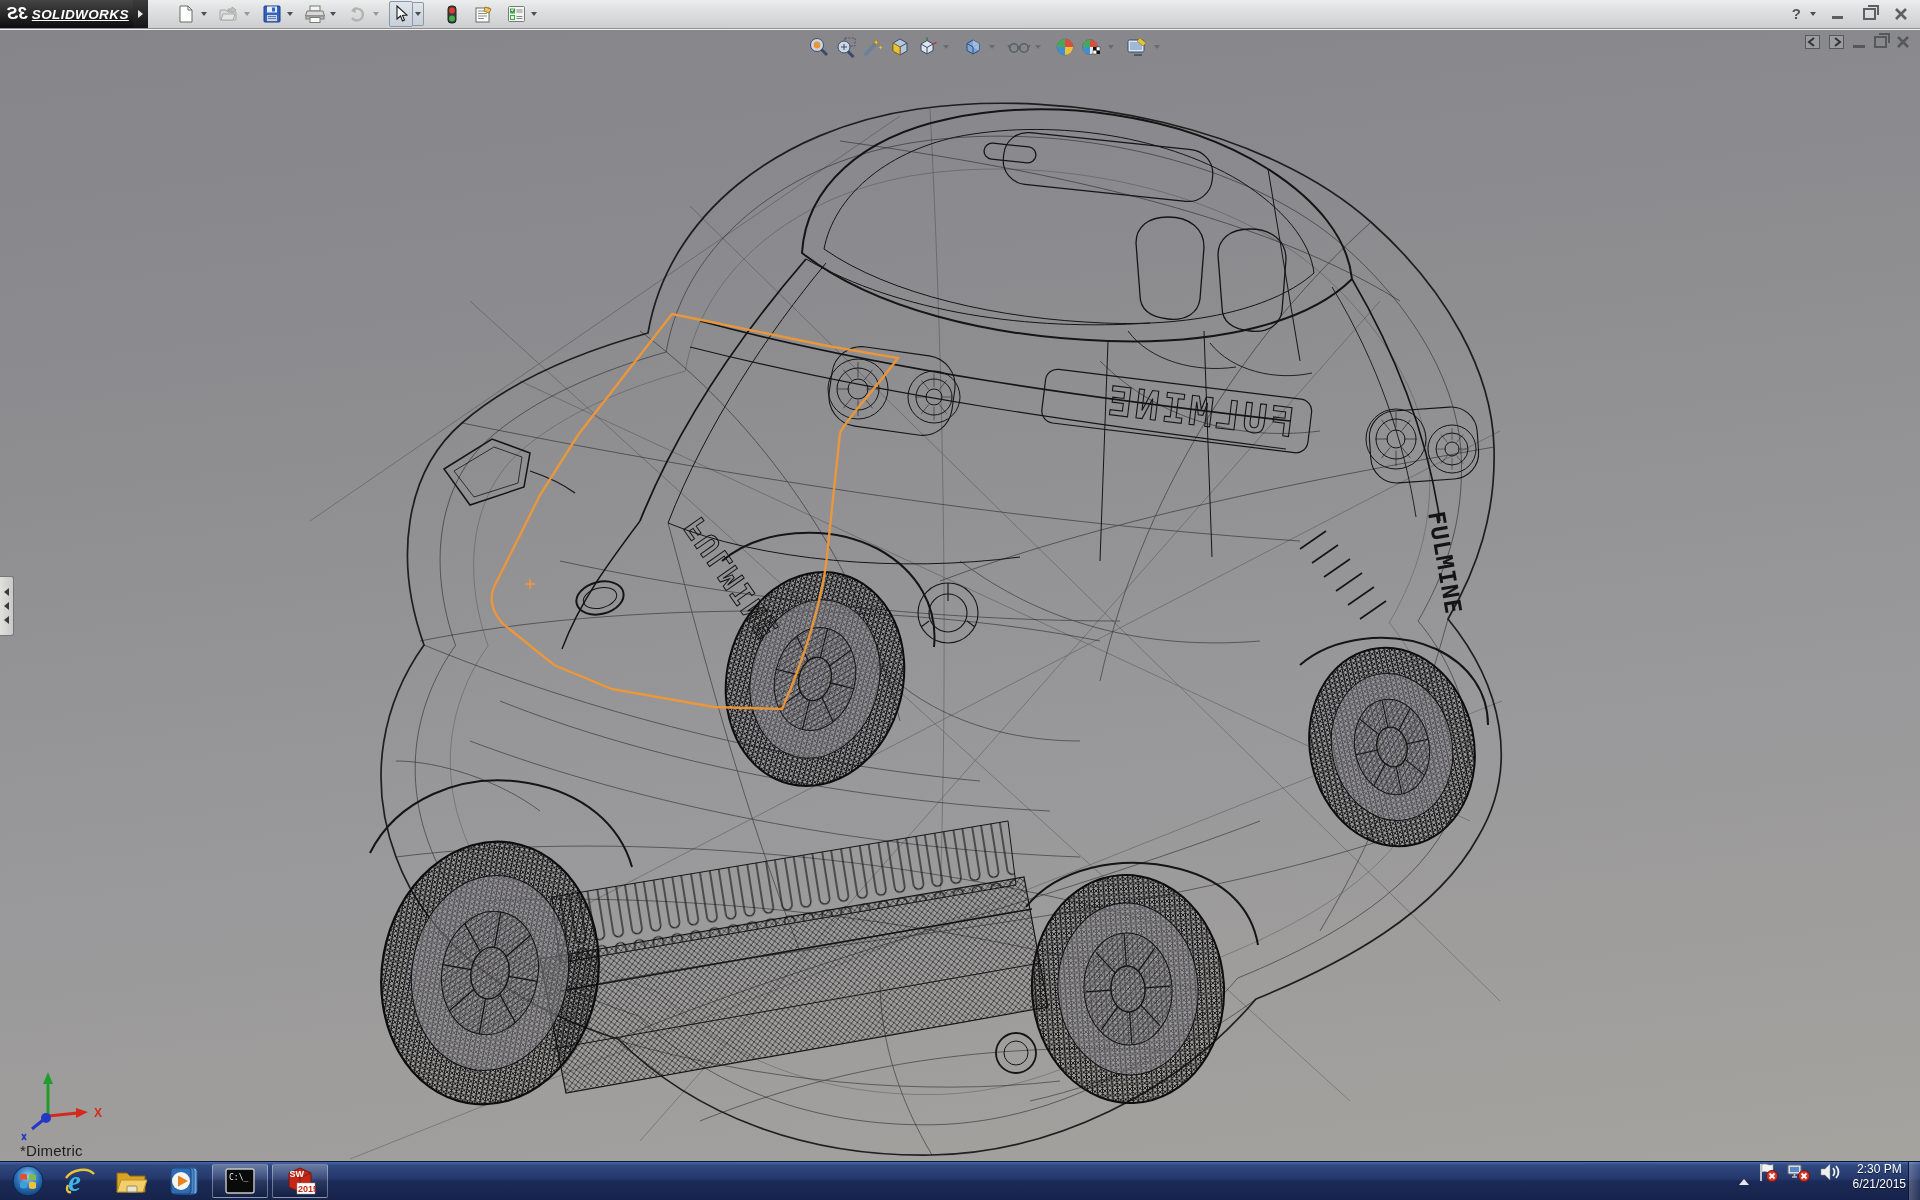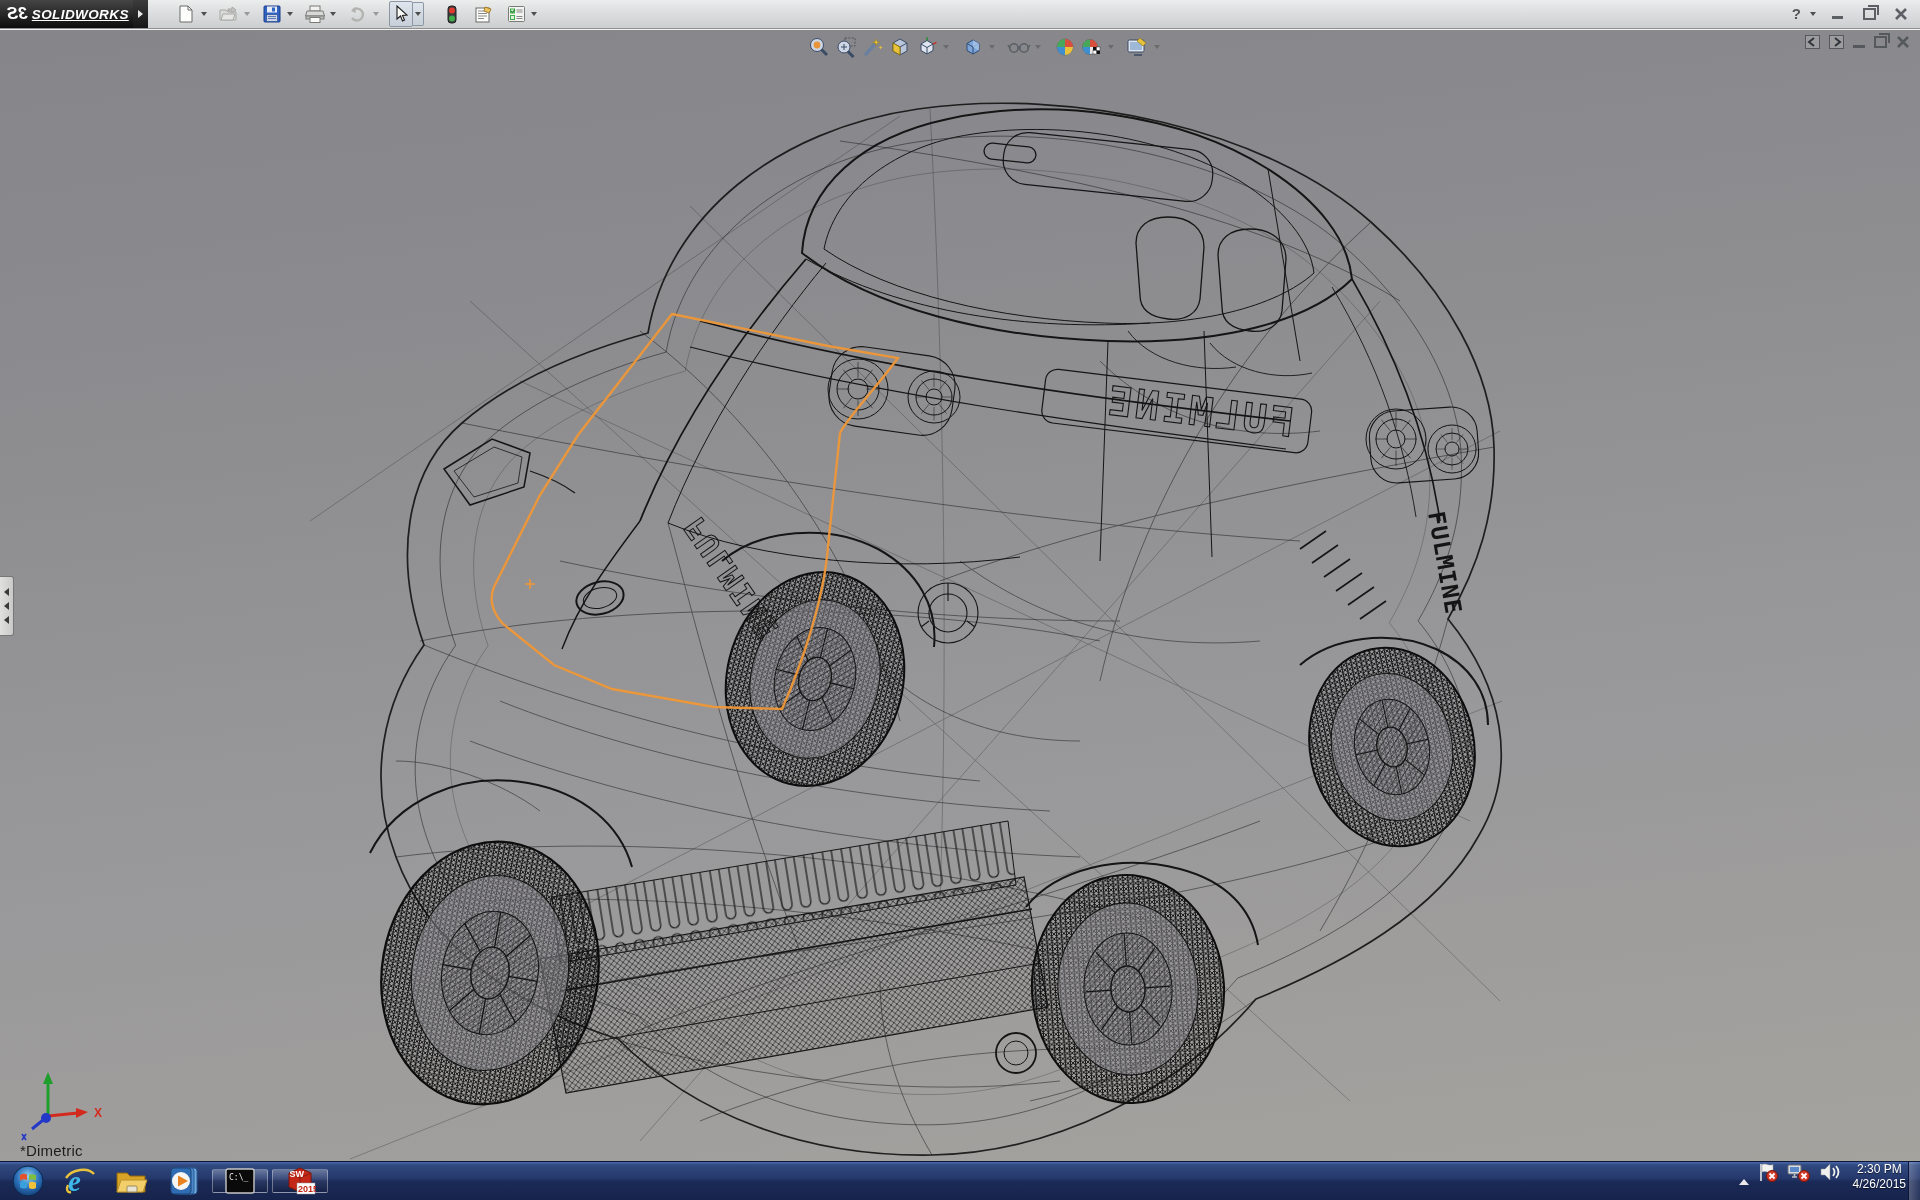--- a/index.html
+++ b/index.html
@@ -62,21 +62,21 @@
   
   .view-label{position:absolute;left:20px;top:1112px;font-size:15px;color:#1d1d1d;letter-spacing:.2px;}
   .triad{position:absolute;left:14px;top:1040px;}
 
   
   .taskbar{position:absolute;left:0;bottom:0;width:1920px;height:38px;
     background:linear-gradient(#4a68b0 0%,#30497f 8%,#24376b 45%,#1b2a57 50%,#16234c 100%);
     border-top:1px solid #0d1733;display:flex;align-items:center;z-index:50;}
   .tb-item{width:52px;height:38px;display:flex;align-items:center;justify-content:center;}
   .tb-item.open{background:linear-gradient(rgba(255,255,255,.28),rgba(255,255,255,.07) 50%,rgba(0,0,0,.12));
-    border:1px solid rgba(255,255,255,.35);border-radius:2px;box-sizing:border-box;width:56px;height:24px;margin:0 2px;text-align:center;}
+    border:1px solid rgba(255,255,255,.35);border-radius:2px;box-sizing:border-box;width:56px;height:34px;margin:0 2px;text-align:center;}
   .tray{position:absolute;right:14px;bottom:0;height:38px;display:flex;gap:8px;}
   .tray .clock{color:#fff;font-size:12px;text-align:center;line-height:15px;text-shadow:0 1px 1px rgba(0,0,0,.6);margin-left:4px;}
   .show-desktop{position:absolute;right:0;bottom:0;width:11px;height:38px;
     background:linear-gradient(90deg,rgba(255,255,255,.25),rgba(255,255,255,.08));border-left:1px solid #0d1733;}
   .tray-up{width:0;height:0;border-bottom:6px solid #e8e8e8;border-left:5px solid transparent;border-right:5px solid transparent;}
 </style>
 </head>
 <body>
 
 <div class="screen">
@@ -648,19 +648,19 @@
         </svg>
       </div>
       <div title="volume">
         <svg width="22" height="20">
           <path d="M2,7 h4 l5,-5 v16 l-5,-5 h-4 z" fill="#f0f0ee" stroke="#8a8a88" stroke-width=".5"></path>
           <path d="M14,6 q3,4 0,8 M17,4 q5,6 0,12" stroke="#f0f0ee" stroke-width="1.8" fill="none"></path>
         </svg>
       </div>
       <div class="clock">
         <div>2:30 PM</div>
-        <div>4/26/2015</div>
+        <div>6/21/2015</div>
       </div>
     </div>
     <div class="show-desktop" title="Show desktop"></div>
   </div>
 
 </div>
 
 </body></html>

